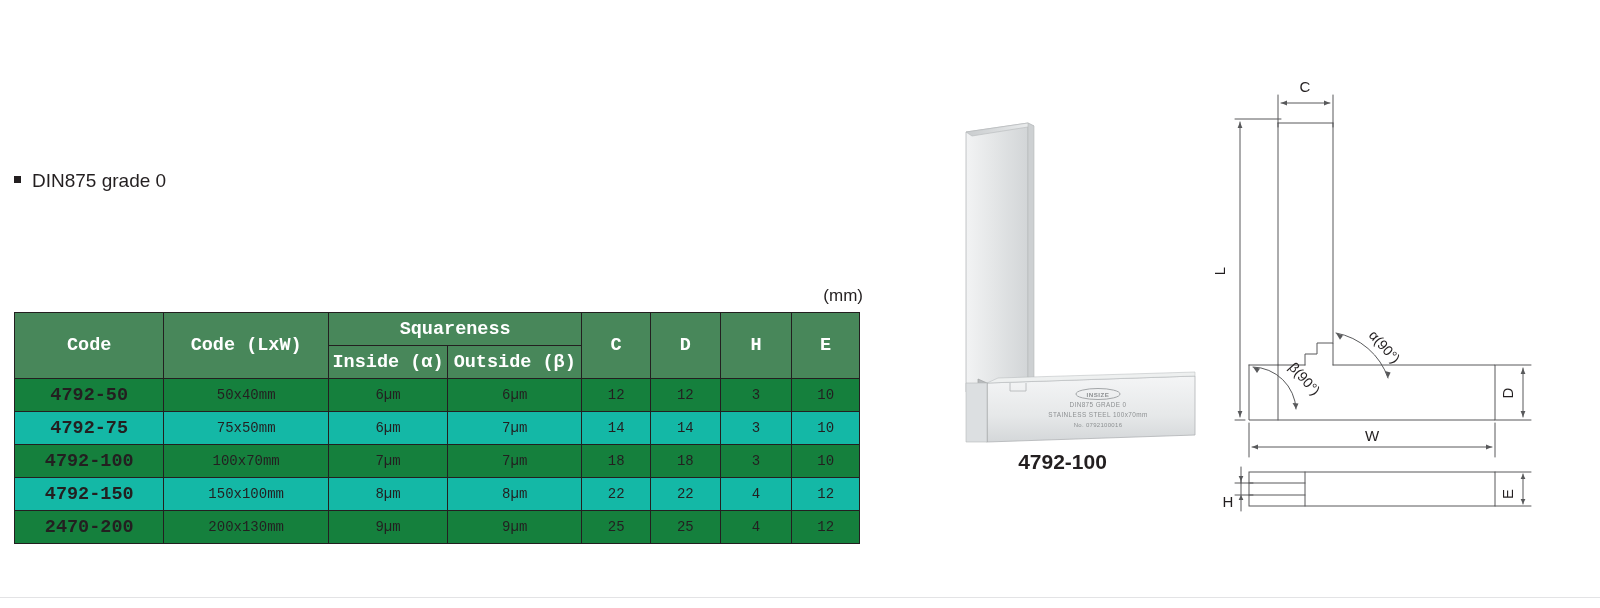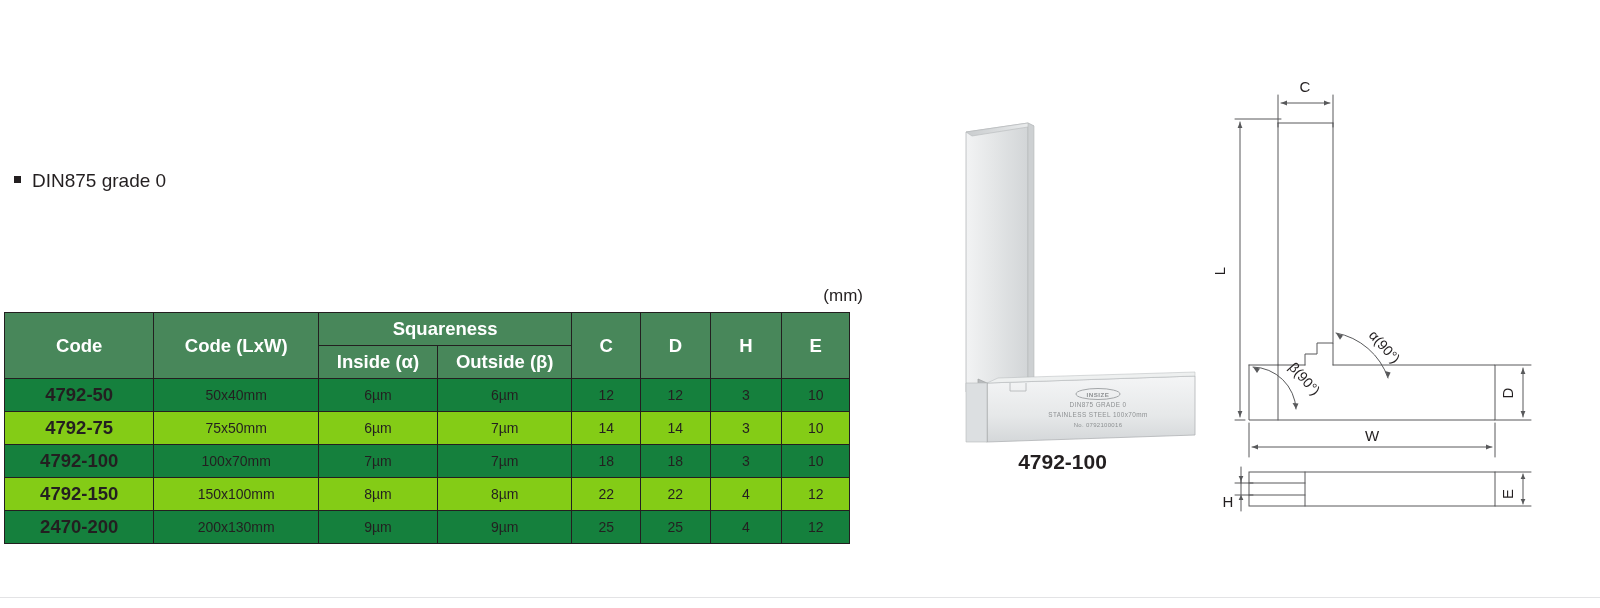--- a/index.html
+++ b/index.html
@@ -32,42 +32,43 @@
   }
 
   
   .unit-note {
     position: absolute; right: 737px; top: 286px;
     font-size: 17px; font-weight: normal;
   }
 
   
   .spec-table {
-    position: absolute; left: 4px; top: 312px;
+    position: absolute; left: 14px; top: 312px;
     width: 846px;
     border-collapse: collapse;
     table-layout: fixed;
+    font-family: Liberation Mono, monospace;
   }
   .spec-table th, .spec-table td {
     border: 1px solid #231f20;
     text-align: center;
     font-size: 14px;
     height: 33px;
     padding: 0 2px;
     white-space: nowrap;
   }
   .spec-table thead th {
     background: #48875a;
     color: #ffffff;
     font-weight: bold;
     font-size: 18.5px;
   }
   .spec-table thead th.tall { height: 47px; }
   .spec-table tbody tr.odd td { background: #15803d; }
-  .spec-table tbody tr.even td { background: #84cc16; }
+  .spec-table tbody tr.even td { background: #14b8a6; }
   .spec-table tbody td.code {
     font-weight: bold; font-size: 18.5px;
   }
   .col-code   { width: 148px; }
   .col-size   { width: 163px; }
   .col-in     { width: 118px; }
   .col-out    { width: 133px; }
   .col-c      { width: 68px; }
   .col-d      { width: 69px; }
   .col-h      { width: 71px; }

